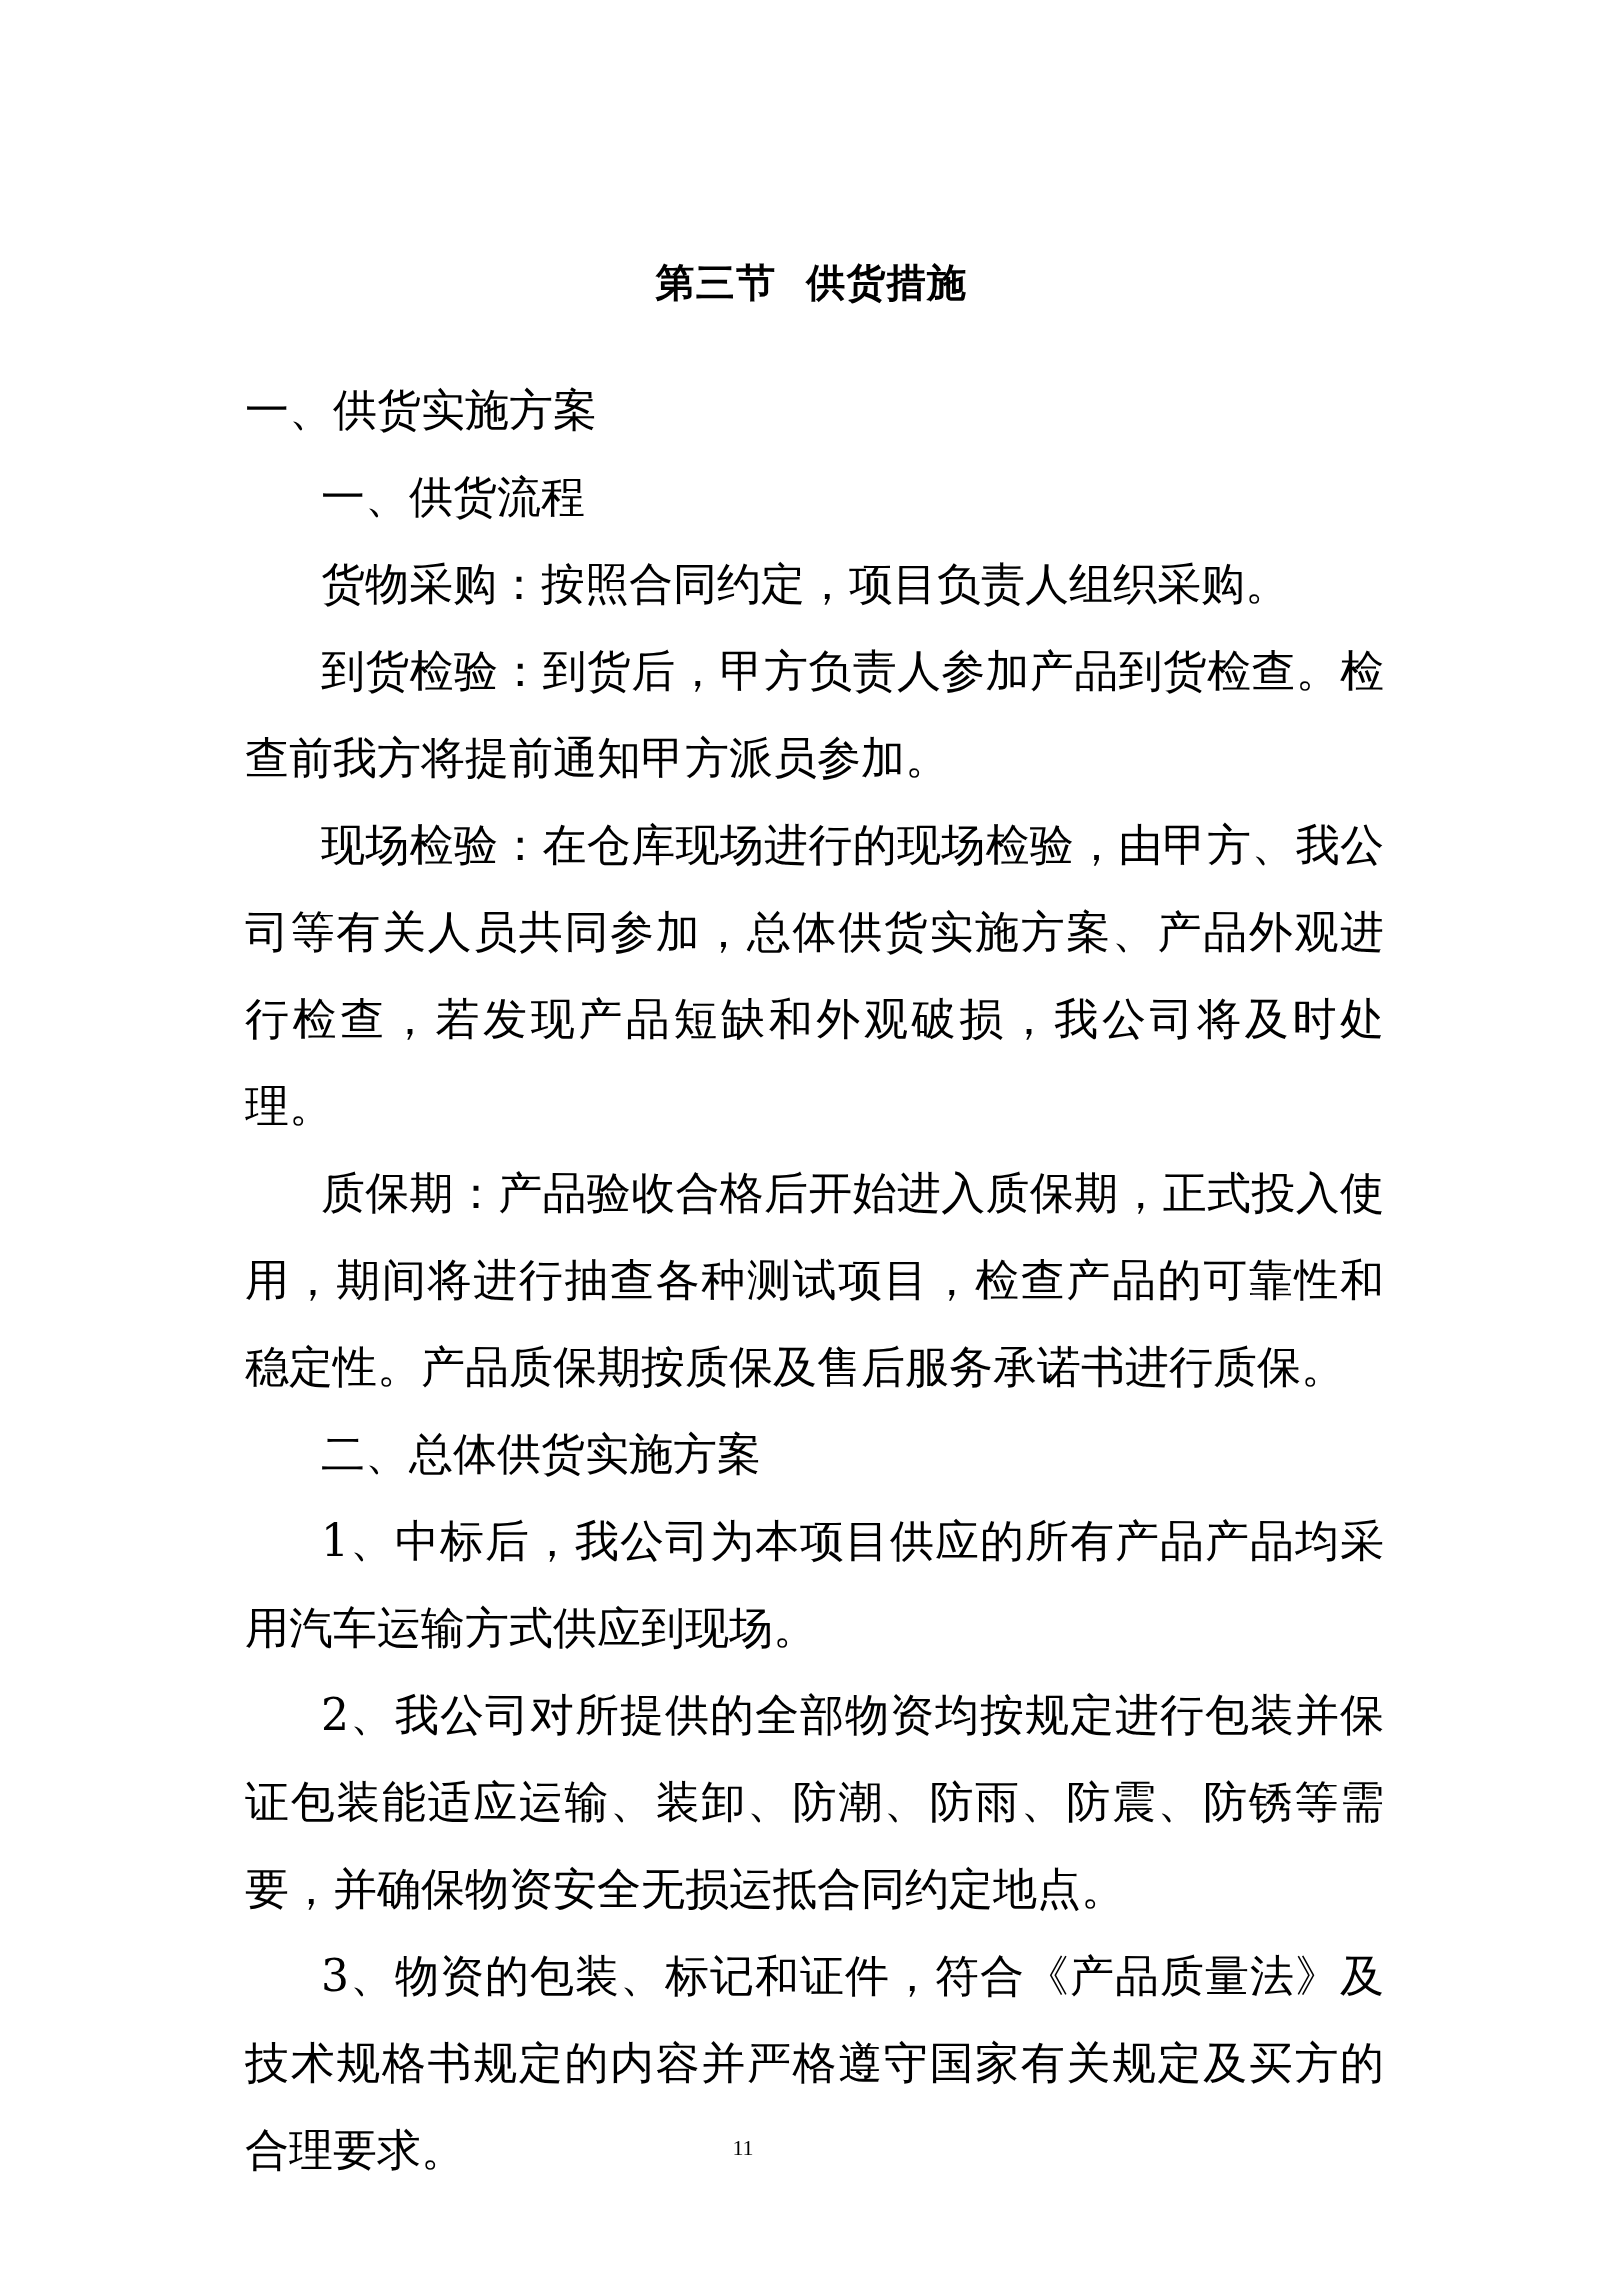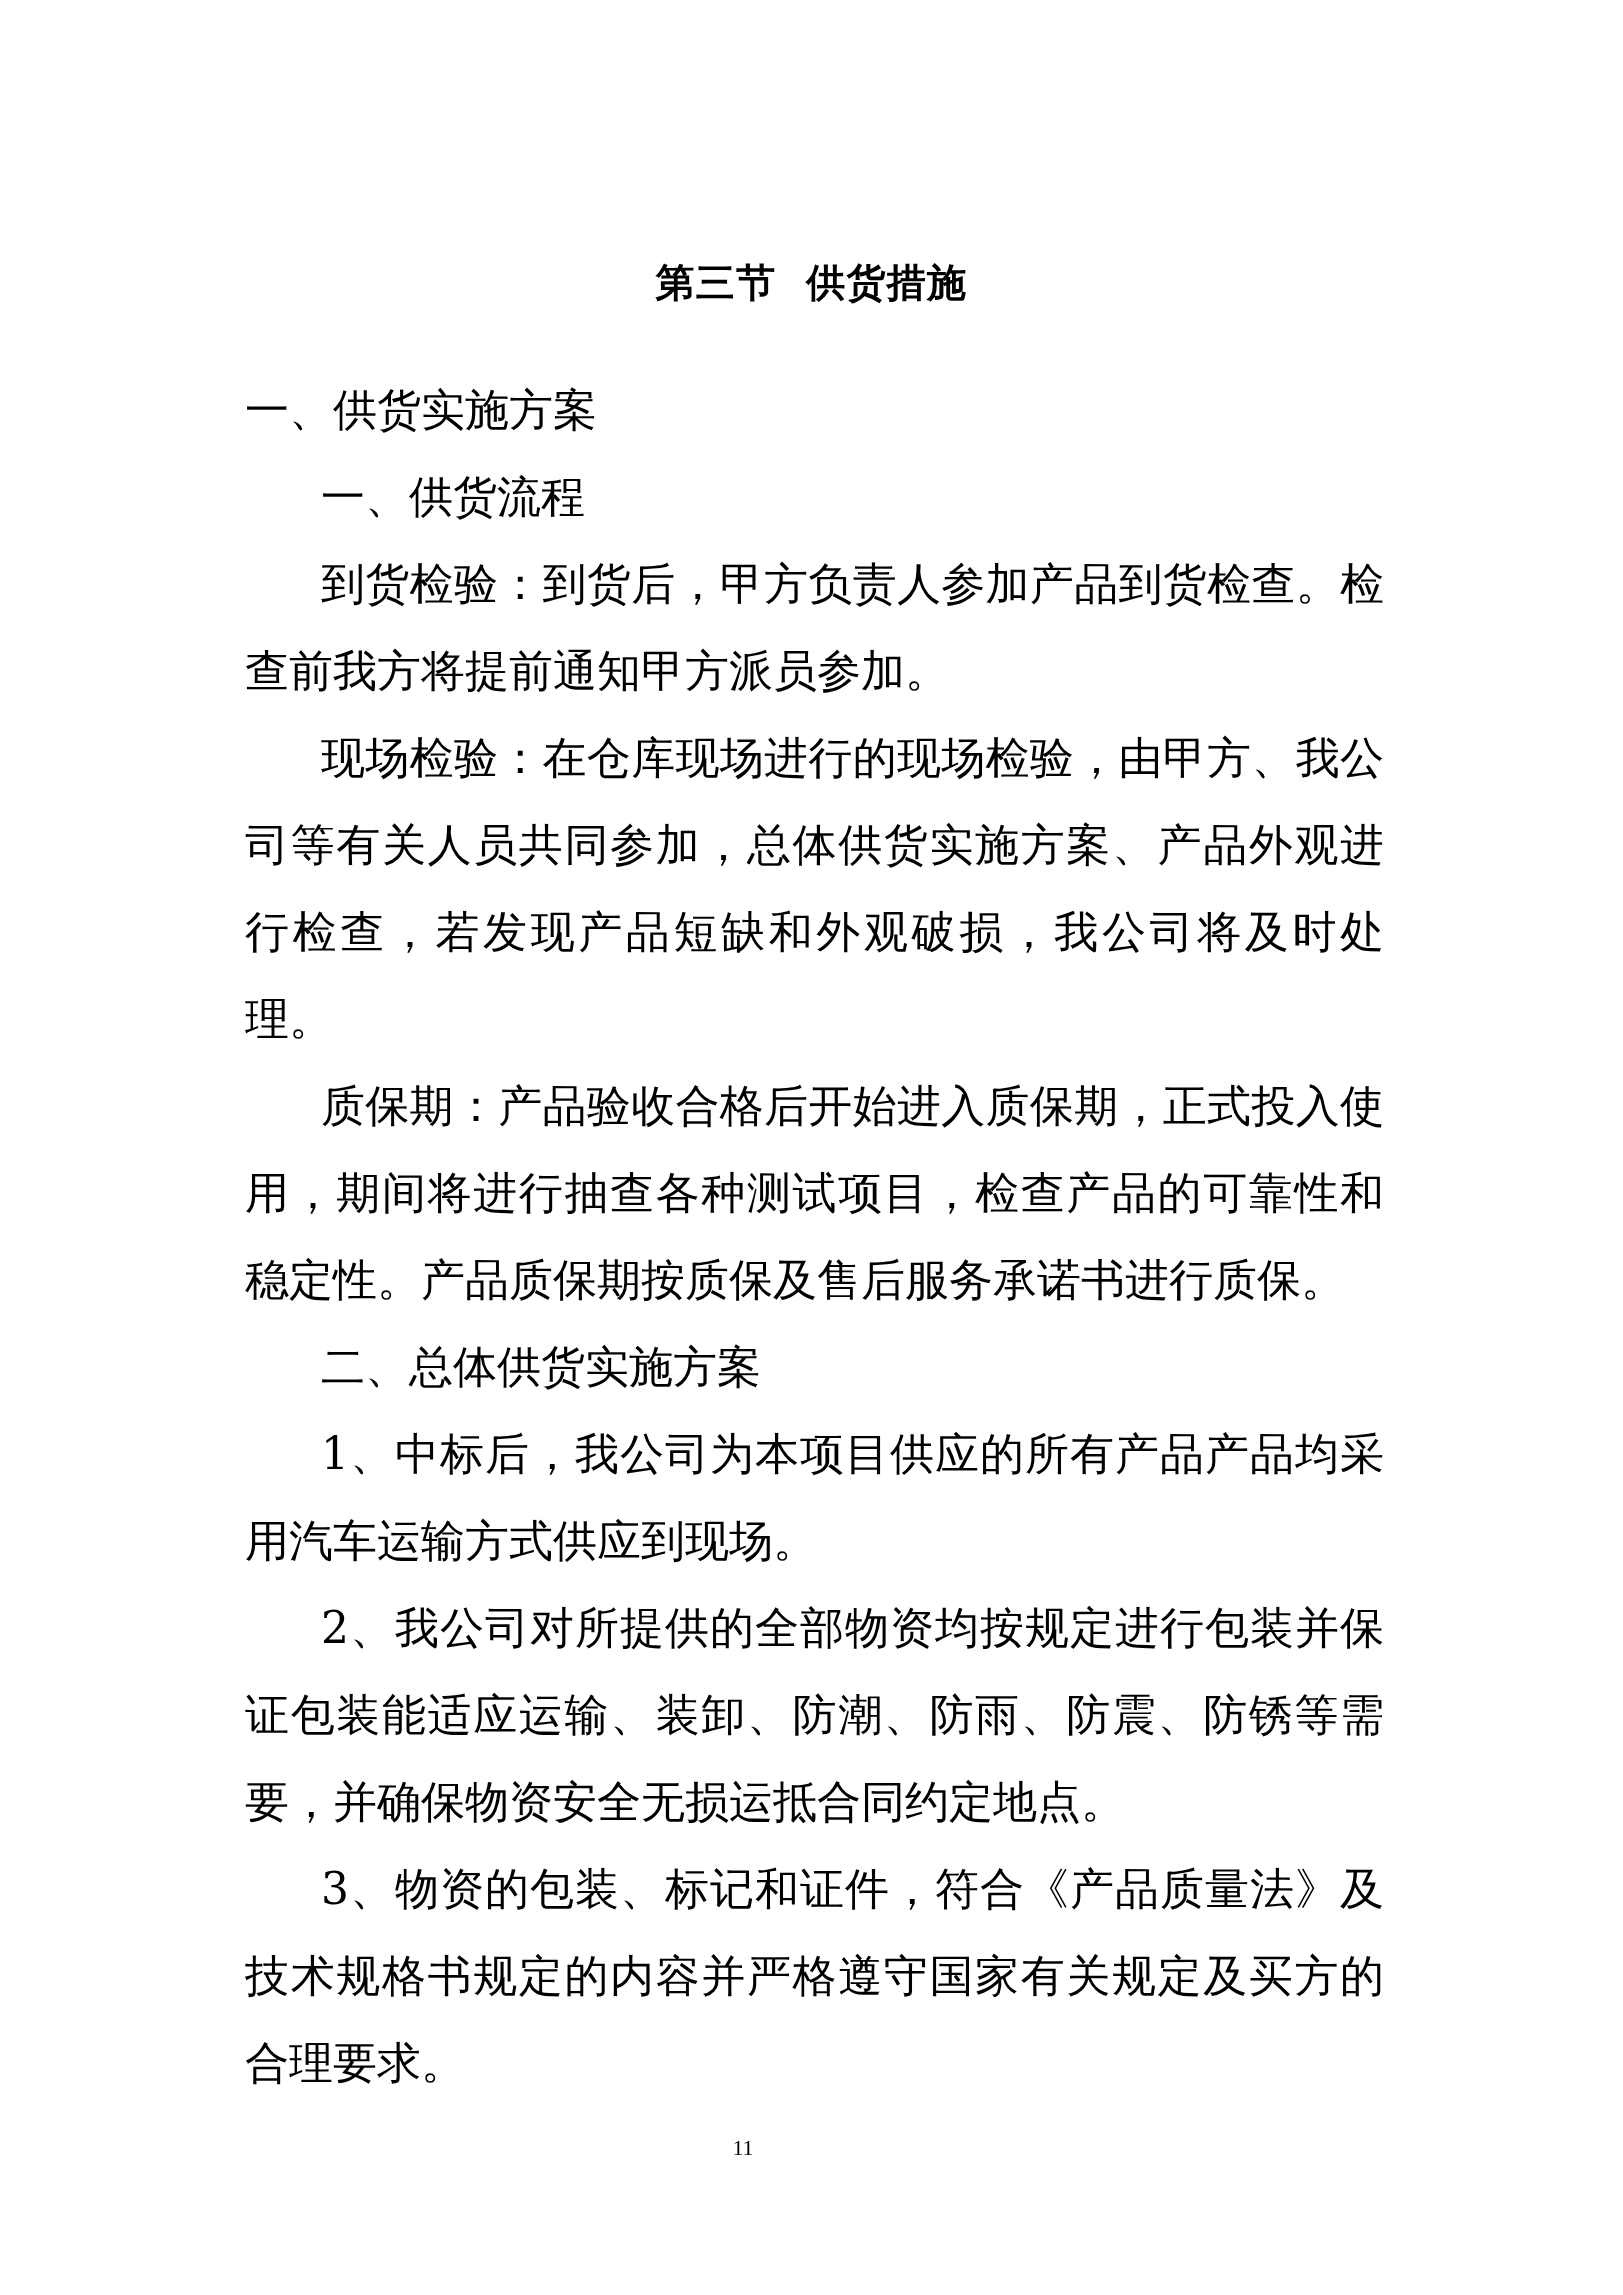--- a/index.html
+++ b/index.html
@@ -71,20 +71,21 @@
 <div class="page">
 
   <div class="title">第三节  供货措施</div>
 
   <div class="body-text">
 
     <p class="para">一、供货实施方案</p>
 
     <p class="para indent">一、供货流程</p>
 
+    <p class="para indent">货物采购：按照合同约定，项目负责人组织采购。</p>
 
     <p class="para indent">到货检验：到货后，甲方负责人参加产品到货检查。检查前我方将提前通知甲方派员参加。</p>
 
     <p class="para indent">现场检验：在仓库现场进行的现场检验，由甲方、我公司等有关人员共同参加，总体供货实施方案、产品外观进行检查，若发现产品短缺和外观破损，我公司将及时处理。</p>
 
     <p class="para indent">质保期：产品验收合格后开始进入质保期，正式投入使用，期间将进行抽查各种测试项目，检查产品的可靠性和稳定性。产品质保期按质保及售后服务承诺书进行质保。</p>
 
     <p class="para indent">二、总体供货实施方案</p>
 
     <p class="para indent">1、中标后，我公司为本项目供应的所有产品产品均采用汽车运输方式供应到现场。</p>

